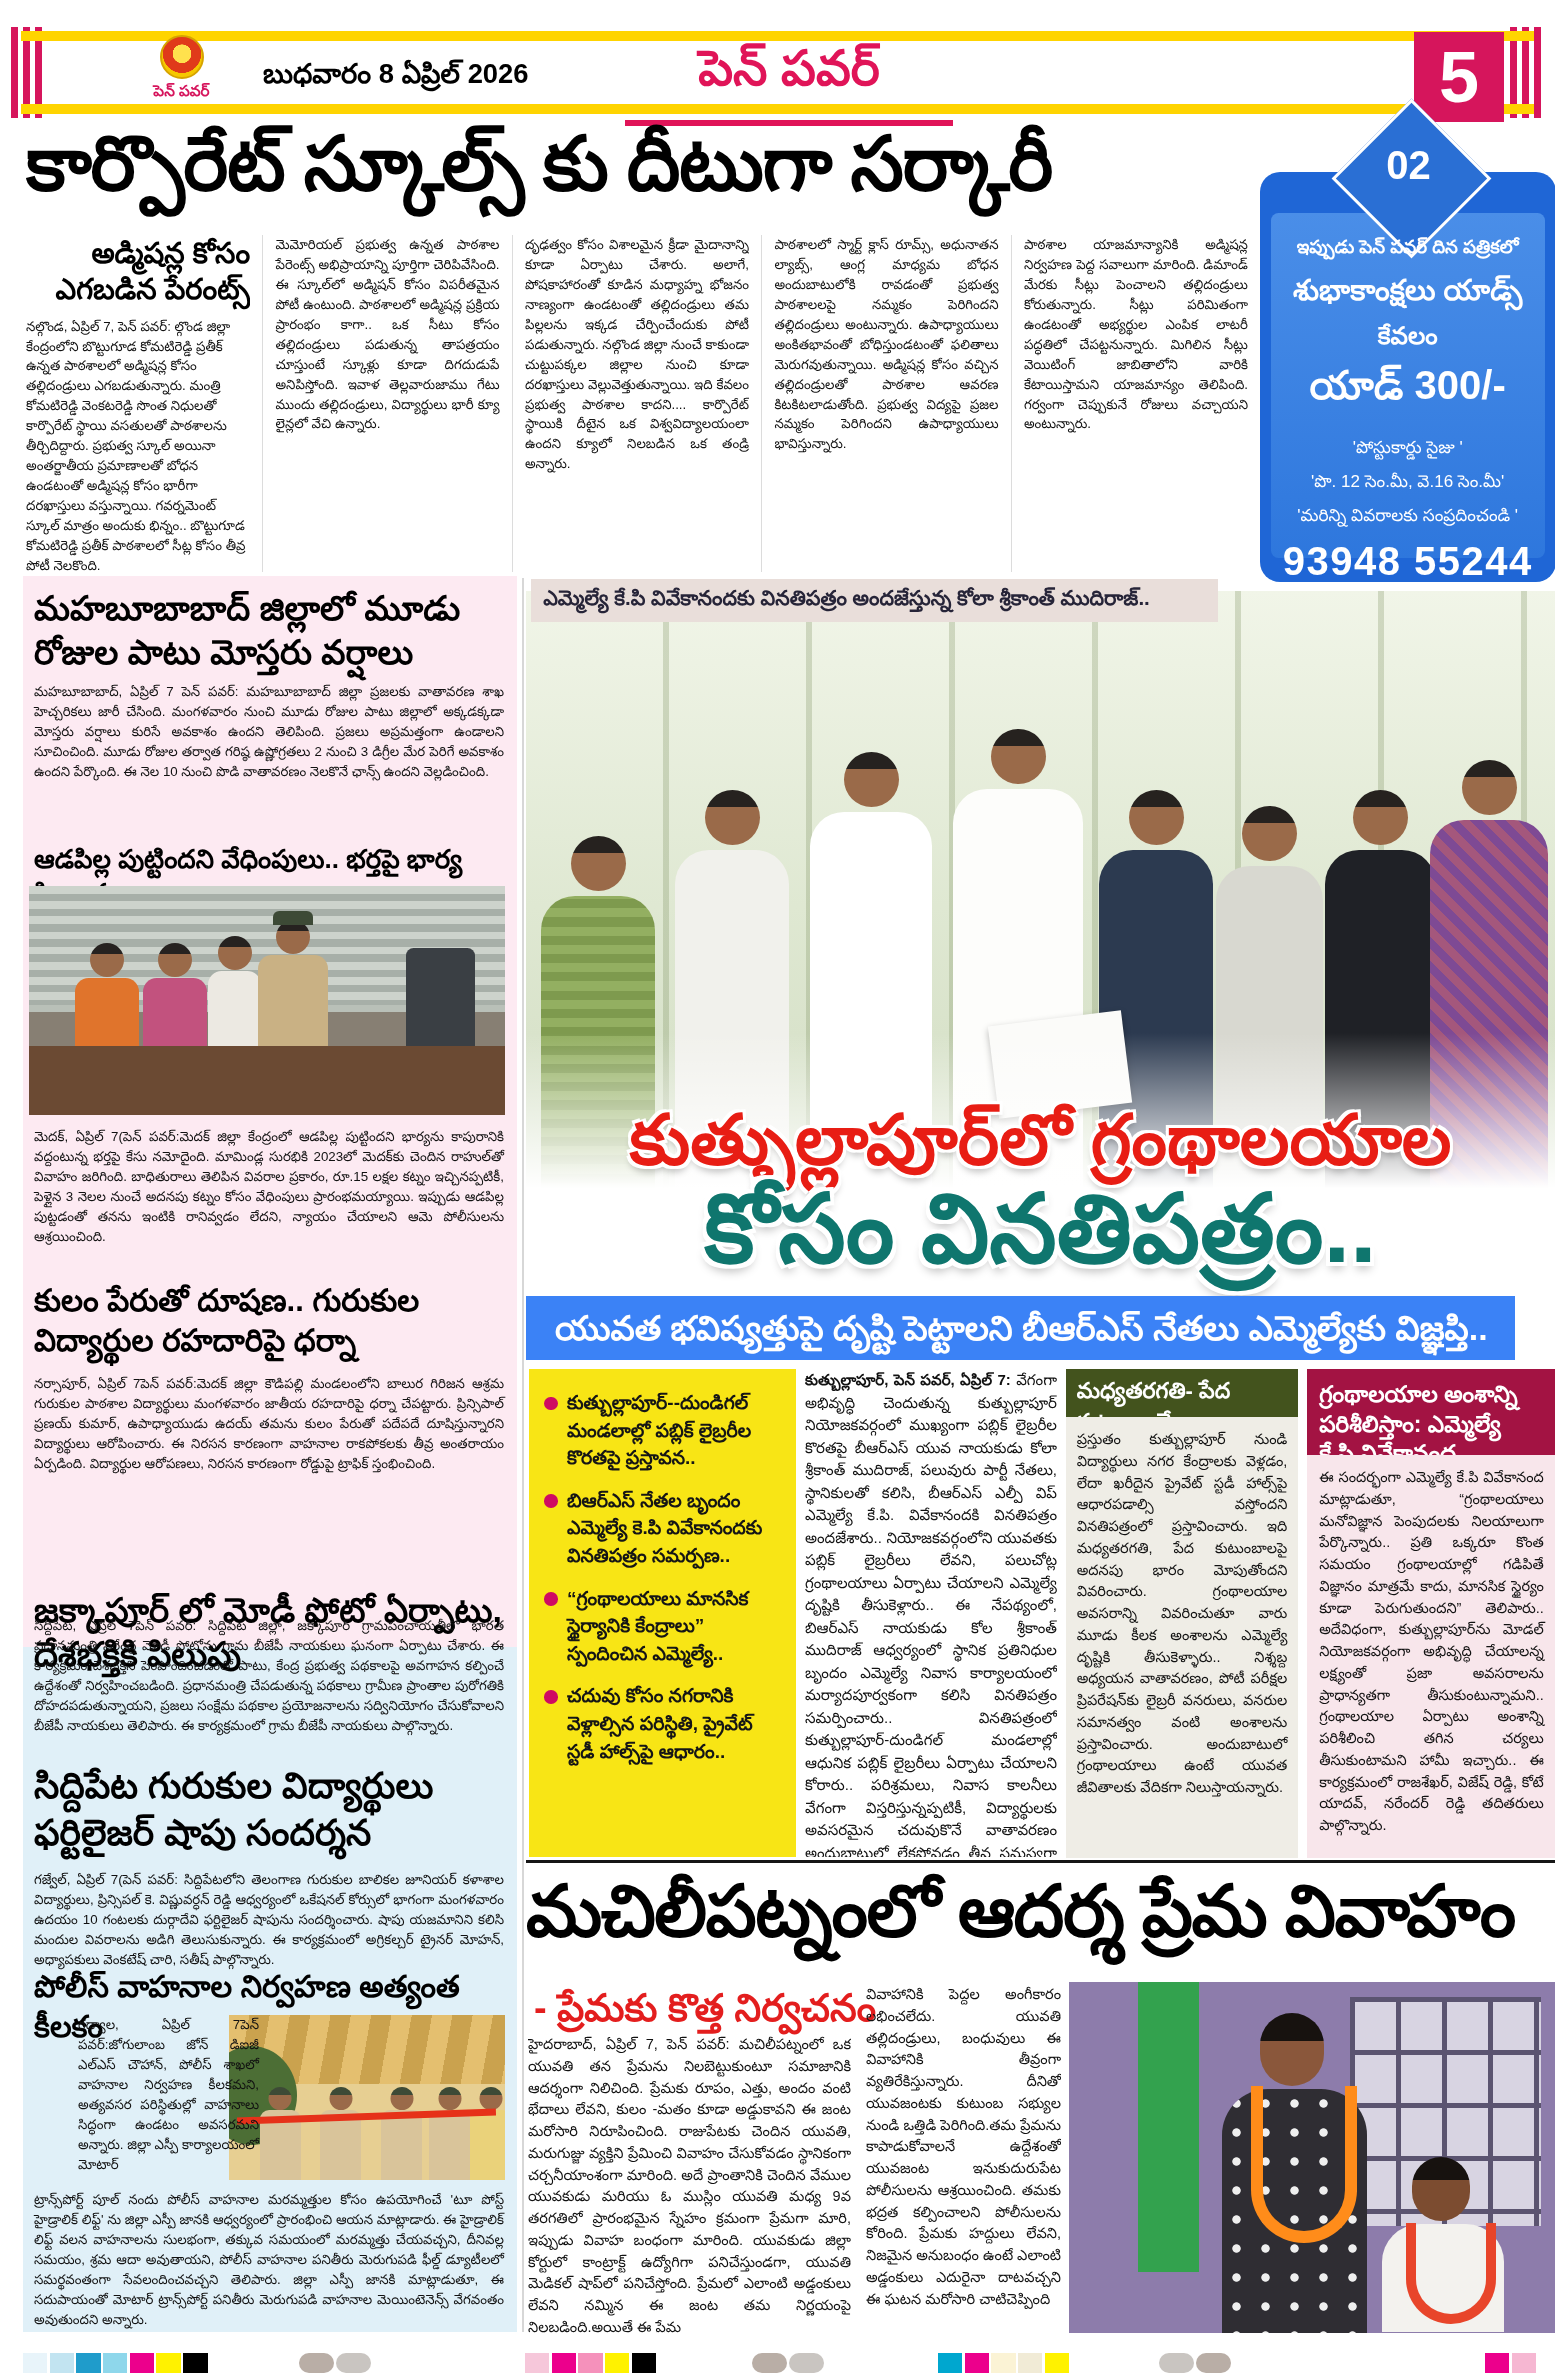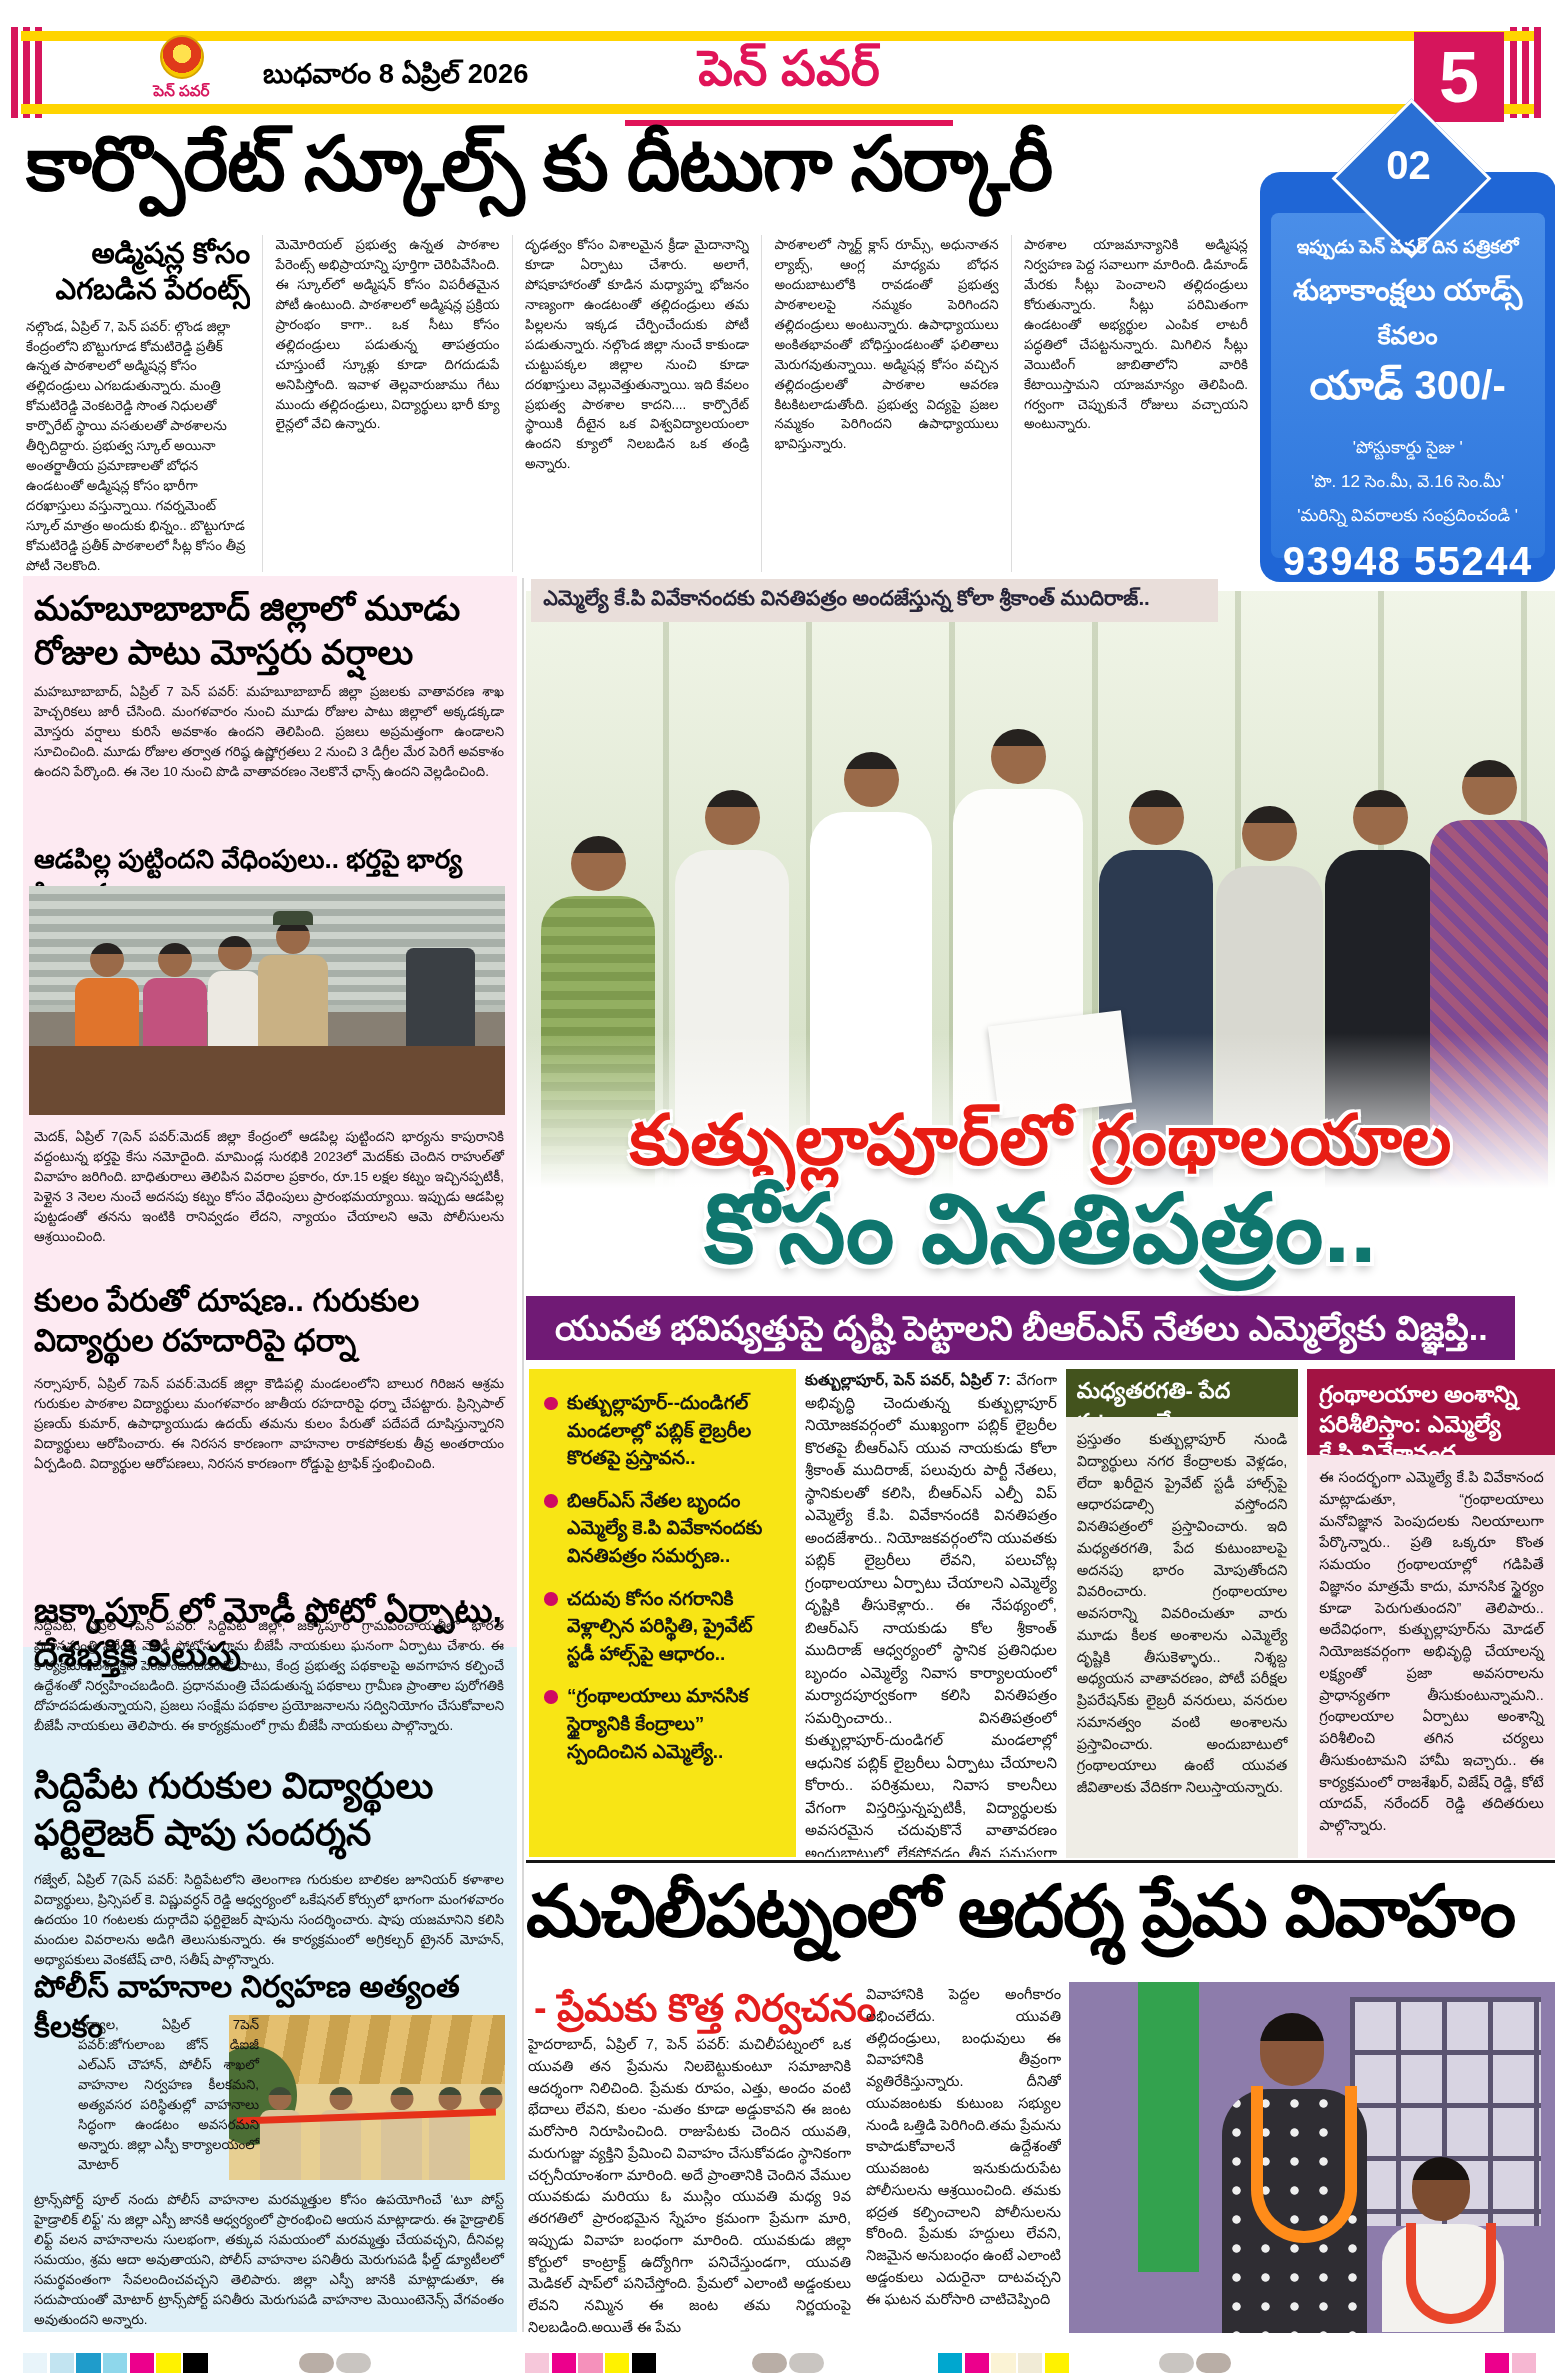--- a/index.html
+++ b/index.html
@@ -84,21 +84,21 @@
   .paper{position:absolute;left:467px;top:427px;width:134px;height:93px;background:#fbfbf9;
      transform:rotate(-7deg);box-shadow:0 3px 7.6px rgba(0,0,0,.3);}
   .photo-fade{position:absolute;left:0;bottom:0;width:100%;height:259px;
      background:linear-gradient(180deg,rgba(255,255,255,0),#ffffff 60%);}
   .caption-box{left:531px;top:579px;width:663px;background:#e9dedae6;background:#e9deda;color:#262438;
      font-size:20.6px;font-weight:bold;padding:6.9px 12.2px;}
   .overlay1{left:526px;top:1100px;width:1029px;text-align:center;font-size:70px;font-weight:800;color:#e81d14;
      white-space:nowrap;text-shadow:-3px -3px 0 #fff,3px -3px 0 #fff,-3px 3px 0 #fff,3px 3px 0 #fff,0 6.1px 7.6px rgba(0,0,0,.25);}
   .overlay2{left:526px;top:1174px;width:1029px;text-align:center;font-size:96px;font-weight:700;color:#0f766e;
      white-space:nowrap;text-shadow:-3.8px -3.8px 0 #fff,3.8px -3.8px 0 #fff,-3.8px 3.8px 0 #fff,3.8px 3.8px 0 #fff,0 6.9px 9.1px rgba(0,0,0,.25);}
-  .strapline{left:526px;top:1296px;width:989px;height:64px;background:#701a75;color:#ffffff;
+  .strapline{left:526px;top:1296px;width:989px;height:64px;background:#3b82f6;color:#ffffff;
      font-size:34px;font-weight:800;line-height:64px;padding-left:29px;box-sizing:border-box;white-space:nowrap;overflow:hidden;}
 
   
   .ybox{left:529px;top:1369px;width:267px;height:488px;background:#f8e515;box-sizing:border-box;padding:20px 15.2px;}
   .ybox .item{display:flex;margin-bottom:15.2px;font-size:19px;font-weight:600;color:#151515;line-height:1.45;}
   .ybox .dot{flex:0 0 13.7px;width:13.7px;height:13.7px;border-radius:50%;background:#cf0b62;margin:7.6px 9.1px 0 0;}
   .libcol2{left:805px;top:1369px;width:252px;height:488px;font-size:15px;overflow:hidden;}
   .col3-head{left:1066px;top:1369px;width:232px;background:#43531d;color:#fff;font-size:22px;font-weight:800;
      padding:9.1px 10.7px;box-sizing:border-box;}
   .col3-body{left:1066px;top:1417px;width:232px;height:441px;background:#efede6;font-size:14.5px;
@@ -314,25 +314,25 @@
     <div class="item">
         <span class="dot"></span>
         <span>కుత్బుల్లాపూర్--దుండిగల్ మండలాల్లో పబ్లిక్ లైబ్రరీల కొరతపై ప్రస్తావన..</span>
       </div>
     <div class="item">
         <span class="dot"></span>
         <span>బిఆర్ఎస్ నేతల బృందం ఎమ్మెల్యే కె.పి వివేకానందకు వినతిపత్రం సమర్పణ..</span>
       </div>
     <div class="item">
         <span class="dot"></span>
-        <span>చదువు కోసం నగరానికి వెళ్లాల్సిన పరిస్థితి, ప్రైవేట్ స్టడీ హాల్స్‌పై ఆధారం..</span>
+        <span>“గ్రంథాలయాలు మానసిక స్థైర్యానికి కేంద్రాలు” స్పందించిన ఎమ్మెల్యే..</span>
       </div>
     <div class="item">
         <span class="dot"></span>
-        <span>“గ్రంథాలయాలు మానసిక స్థైర్యానికి కేంద్రాలు” స్పందించిన ఎమ్మెల్యే..</span>
+        <span>చదువు కోసం నగరానికి వెళ్లాల్సిన పరిస్థితి, ప్రైవేట్ స్టడీ హాల్స్‌పై ఆధారం..</span>
       </div>
   </div>
 
   <div class="abs libcol2 telugu just">
     <b>కుత్బుల్లాపూర్, పెన్ పవర్, ఏప్రిల్ 7:</b><span> వేగంగా అభివృద్ధి చెందుతున్న కుత్బుల్లాపూర్ నియోజకవర్గంలో ముఖ్యంగా పబ్లిక్ లైబ్రరీల కొరతపై బీఆర్ఎస్ యువ నాయకుడు కోలా శ్రీకాంత్ ముదిరాజ్, పలువురు పార్టీ నేతలు, స్థానికులతో కలిసి, బీఆర్ఎస్ ఎల్పీ విప్ ఎమ్మెల్యే కే.పి. వివేకానందకి వినతిపత్రం అందజేశారు.. నియోజకవర్గంలోని యువతకు పబ్లిక్ లైబ్రరీలు లేవని, పలుచోట్ల గ్రంథాలయాలు ఏర్పాటు చేయాలని ఎమ్మెల్యే దృష్టికి తీసుకెళ్లారు.. ఈ నేపథ్యంలో, బిఆర్ఎస్ నాయకుడు కోల శ్రీకాంత్ ముదిరాజ్ ఆధ్వర్యంలో స్థానిక ప్రతినిధుల బృందం ఎమ్మెల్యే నివాస కార్యాలయంలో మర్యాదపూర్వకంగా కలిసి వినతిపత్రం సమర్పించారు.. వినతిపత్రంలో కుత్బుల్లాపూర్-దుండిగల్ మండలాల్లో ఆధునిక పబ్లిక్ లైబ్రరీలు ఏర్పాటు చేయాలని కోరారు.. పరిశ్రమలు, నివాస కాలనీలు వేగంగా విస్తరిస్తున్నప్పటికీ, విద్యార్థులకు అవసరమైన చదువుకొనే వాతావరణం అందుబాటులో లేకపోవడం తీవ్ర సమస్యగా మారిందని వారు పేర్కొన్నారు..</span>
   </div>
 
   <div class="abs col3-head">మధ్యతరగతి- పేద కుటుంబాలే..</div>
   <div class="abs col3-body telugu just">ప్రస్తుతం కుత్బుల్లాపూర్ నుండి విద్యార్థులు నగర కేంద్రాలకు వెళ్లడం, లేదా ఖరీదైన ప్రైవేట్ స్టడీ హాల్స్‌పై ఆధారపడాల్సి వస్తోందని వినతిపత్రంలో ప్రస్తావించారు. ఇది మధ్యతరగతి, పేద కుటుంబాలపై అదనపు భారం మోపుతోందని వివరించారు. గ్రంథాలయాల అవసరాన్ని వివరించుతూ వారు మూడు కీలక అంశాలను ఎమ్మెల్యే దృష్టికి తీసుకెళ్ళారు.. నిశ్శబ్ద అధ్యయన వాతావరణం, పోటీ పరీక్షల ప్రిపరేషన్‌కు లైబ్రరీ వనరులు, వనరుల సమానత్వం వంటి అంశాలను ప్రస్తావించారు. అందుబాటులో గ్రంథాలయాలు ఉంటే యువత జీవితాలకు వేదికగా నిలుస్తాయన్నారు.</div>
 

